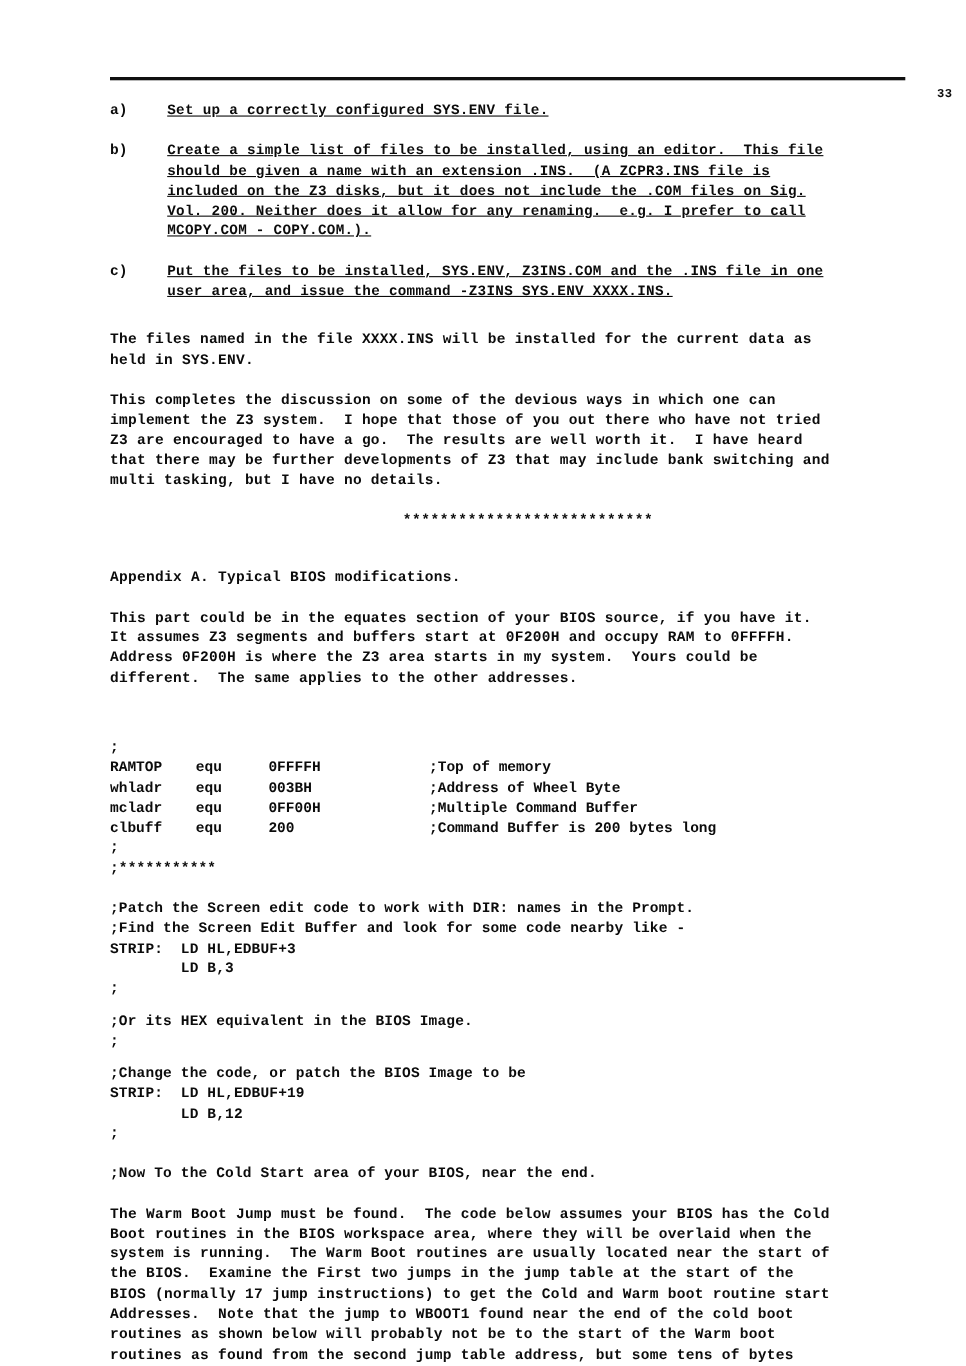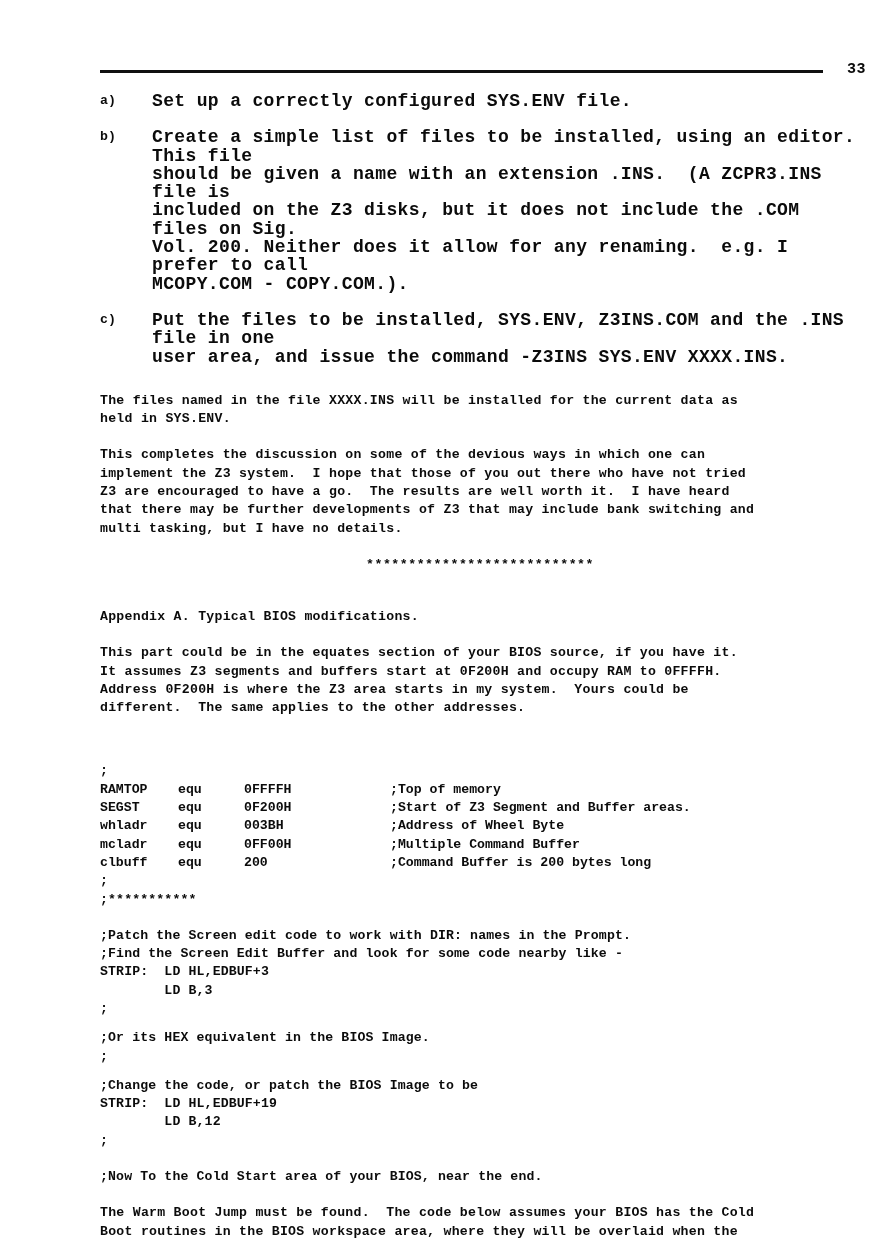--- a/index.html
+++ b/index.html
@@ -32,22 +32,22 @@
     position: absolute;
     left: 0;
     top: 10px;
     width: 723px;
     height: 3px;
     background: #101010;
   }
   .folio {
     position: absolute;
     right: 0;
-    top: 0;
-    font-size: 15px;
+    top: 16px;
+    font-size: 11px;
     font-weight: bold;
     letter-spacing: 0.5px;
     line-height: 20px;
   }
 
   
   .body {
     position: absolute;
     left: 100px;
     top: 92px;
@@ -74,25 +74,26 @@
     align-items: flex-start;
   }
   .list-marker {
     flex: 0 0 52px;
     font-size: 13.2px;
     font-weight: bold;
     line-height: 18.3px;
   }
   .list-text {
     flex: 1 1 auto;
-    font-size: 18px;
+    font-size: 13px;
     font-weight: bold;
     line-height: 18.3px;
     letter-spacing: 0.02em;
     white-space: pre-wrap;
+    text-decoration: underline;
   }
 
   
   .divider {
     text-align: center;
     font-size: 13.2px;
     font-weight: bold;
     line-height: 18px;
     letter-spacing: 0.04em;
   }
@@ -199,26 +200,20 @@
 
     <div>
       <pre class="code">;</pre>
       <table class="equ-table">
         <tbody>
           <tr>
             <td class="col-sym">RAMTOP</td>
             <td class="col-op">equ</td>
             <td class="col-val">0FFFFH</td>
             <td class="col-cmt">;Top of memory</td>
-          </tr>
-          <tr>
-            <td class="col-sym">SEGST</td>
-            <td class="col-op">equ</td>
-            <td class="col-val">0F200H</td>
-            <td class="col-cmt">;Start of Z3 Segment and Buffer areas.</td>
           </tr>
           <tr>
             <td class="col-sym">whladr</td>
             <td class="col-op">equ</td>
             <td class="col-val">003BH</td>
             <td class="col-cmt">;Address of Wheel Byte</td>
           </tr>
           <tr>
             <td class="col-sym">mcladr</td>
             <td class="col-op">equ</td>

